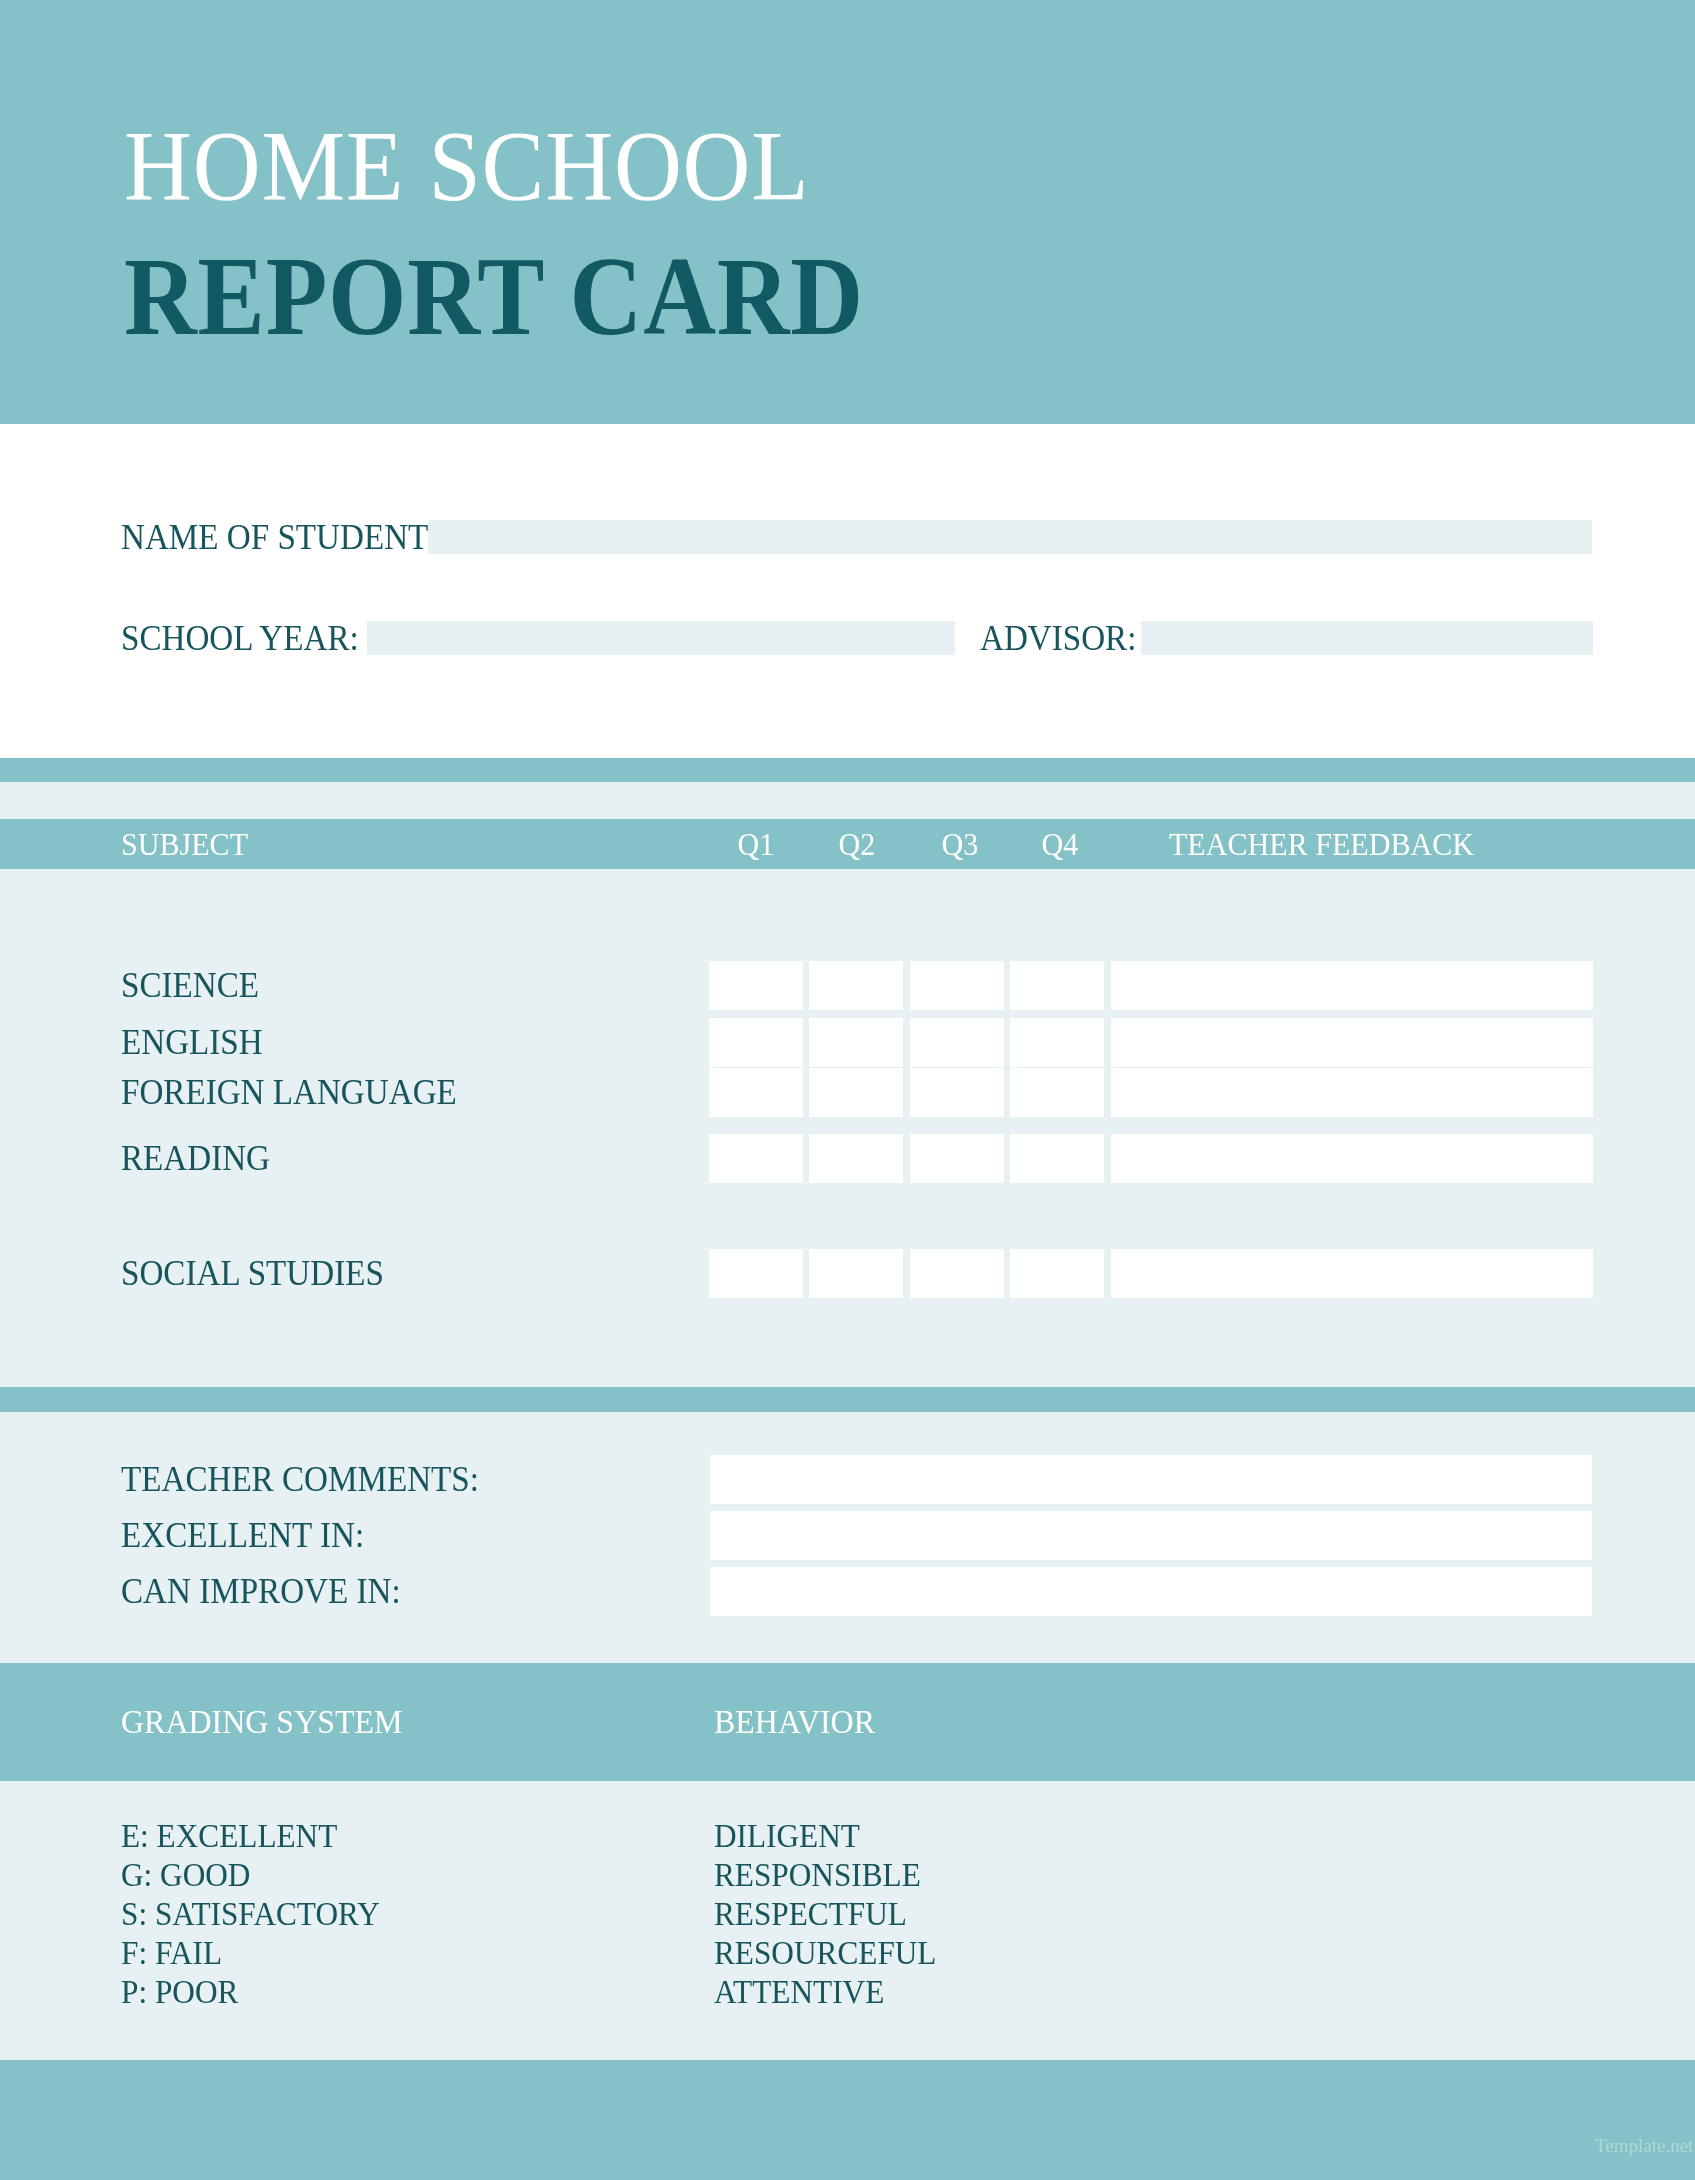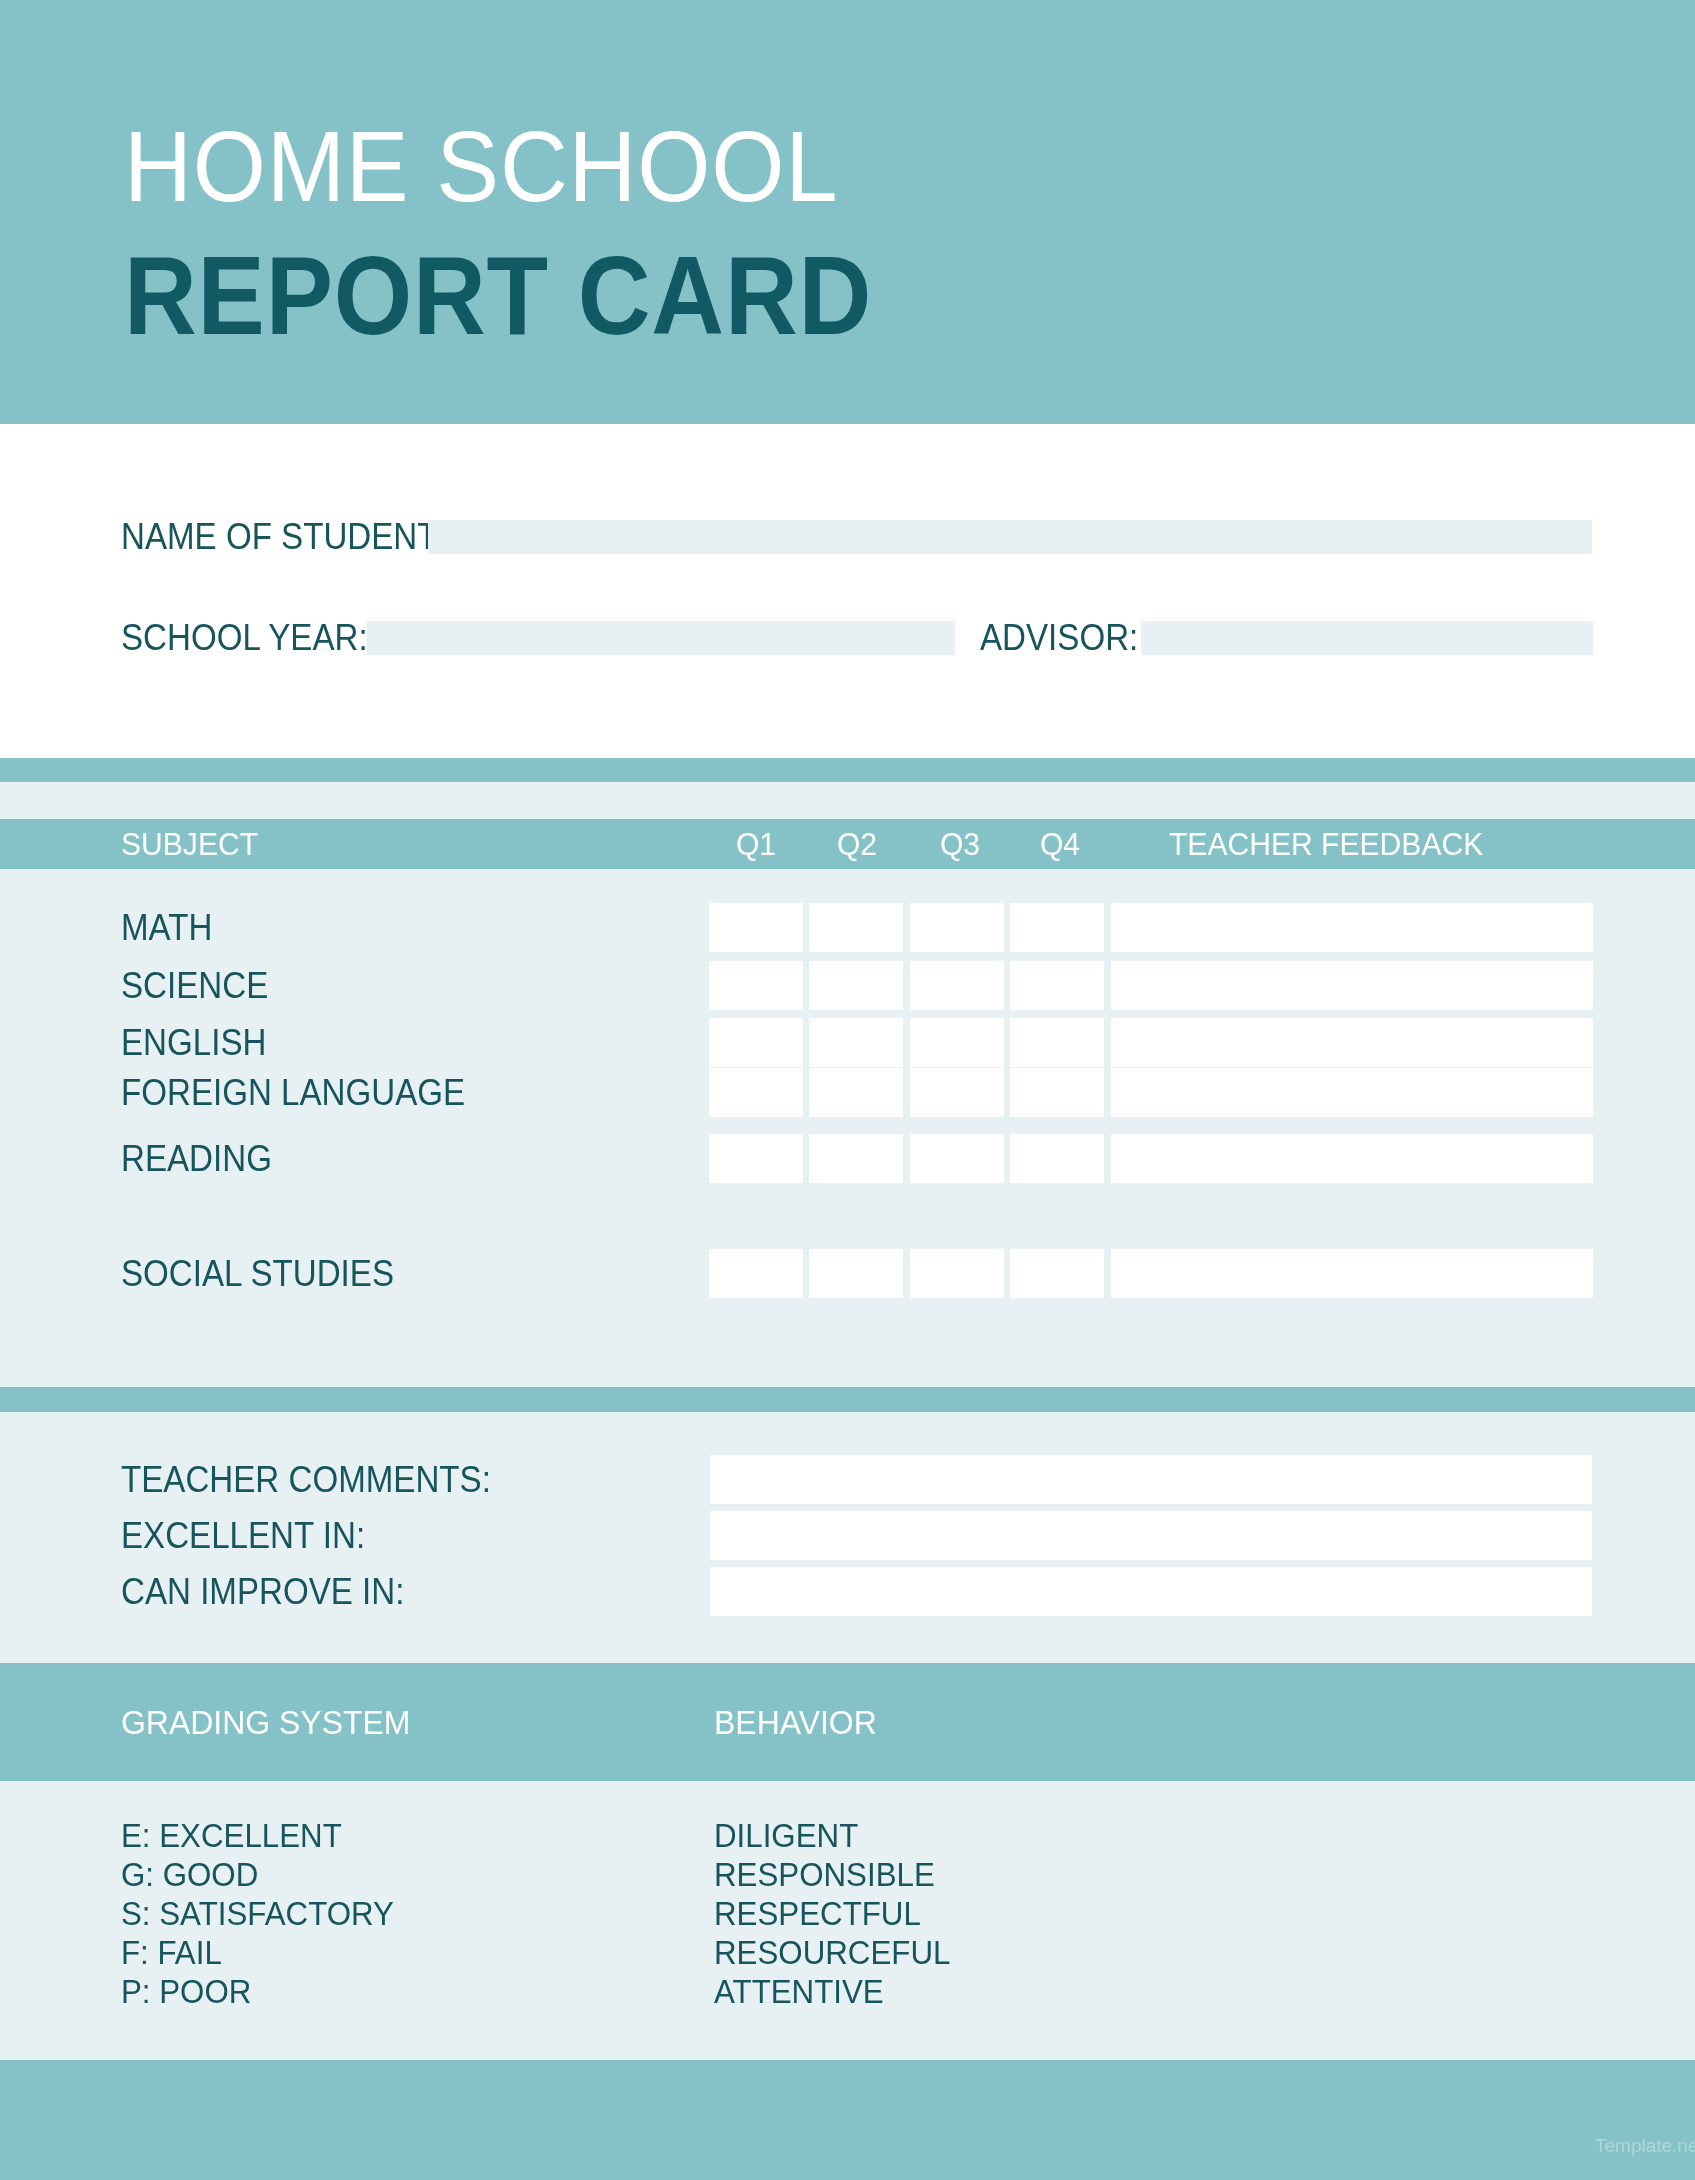--- a/index.html
+++ b/index.html
@@ -1,18 +1,18 @@
 <!DOCTYPE html>
 <html style="font-size:13.6px"><head>
 <meta charset="utf-8">
 <style>
   html,body{margin:0;padding:0;background:#ffffff;}
   .page{
     position:relative;width:1696px;height:2181px;overflow:hidden;
-    background:#ffffff;font-family:Liberation Sans, sans-serif;
+    background:#ffffff;font-family:Liberation Serif, serif;
   }
   .abs{position:absolute;}
   
   .teal{background:#85c2c8;}
   .panel{background:#e7f1f3;}
   
   .title1{
     left:124px;top:116px;font-size:100px;line-height:1;color:#ffffff;
     white-space:nowrap;transform:scaleX(.94);transform-origin:0 0;letter-spacing:0.9px;
   }
@@ -73,28 +73,20 @@
   <div class="abs panel" style="left:0;top:782px;width:1696px;height:1278px;"></div>
 
   <div class="abs teal" style="left:0;top:819px;width:1696px;height:50px;"></div>
   <div class="abs bar-lbl vmid57" style="left:121px;top:820px;">SUBJECT</div>
   <div class="abs bar-lbl centered vmid57" style="left:756px;top:820px;">Q1</div>
   <div class="abs bar-lbl centered vmid57" style="left:857px;top:820px;">Q2</div>
   <div class="abs bar-lbl centered vmid57" style="left:960px;top:820px;">Q3</div>
   <div class="abs bar-lbl centered vmid57" style="left:1060px;top:820px;">Q4</div>
   <div class="abs bar-lbl vmid57" style="left:1169px;top:820px;">TEACHER FEEDBACK</div>
 
-  <div class="abs" style="left:0;top:903px;width:1696px;height:49px;">
-    <div class="abs lbl vmid57" style="left:121px;top:0;">MATH</div>
-    <div class="abs cellw" style="left:709px;top:0;width:94px;height:49px;"></div>
-    <div class="abs cellw" style="left:809px;top:0;width:94px;height:49px;"></div>
-    <div class="abs cellw" style="left:910px;top:0;width:94px;height:49px;"></div>
-    <div class="abs cellw" style="left:1010px;top:0;width:94px;height:49px;"></div>
-    <div class="abs cellw" style="left:1111px;top:0;width:482px;height:49px;"></div>
-  </div>
 
   <div class="abs" style="left:0;top:961px;width:1696px;height:49px;">
     <div class="abs lbl vmid57" style="left:121px;top:0;">SCIENCE</div>
     <div class="abs cellw" style="left:709px;top:0;width:94px;height:49px;"></div>
     <div class="abs cellw" style="left:809px;top:0;width:94px;height:49px;"></div>
     <div class="abs cellw" style="left:910px;top:0;width:94px;height:49px;"></div>
     <div class="abs cellw" style="left:1010px;top:0;width:94px;height:49px;"></div>
     <div class="abs cellw" style="left:1111px;top:0;width:482px;height:49px;"></div>
   </div>
 

